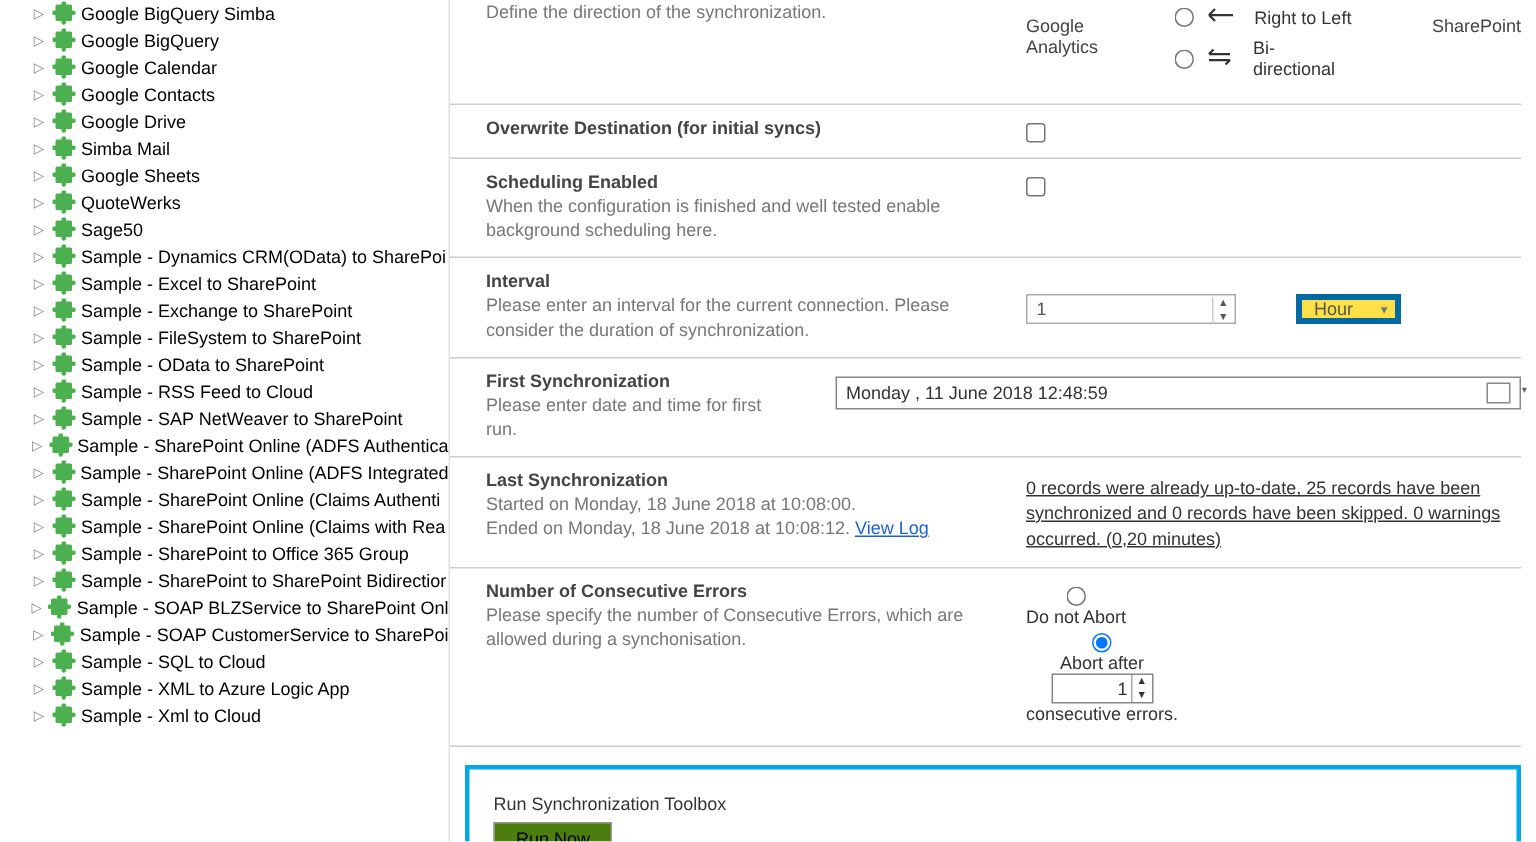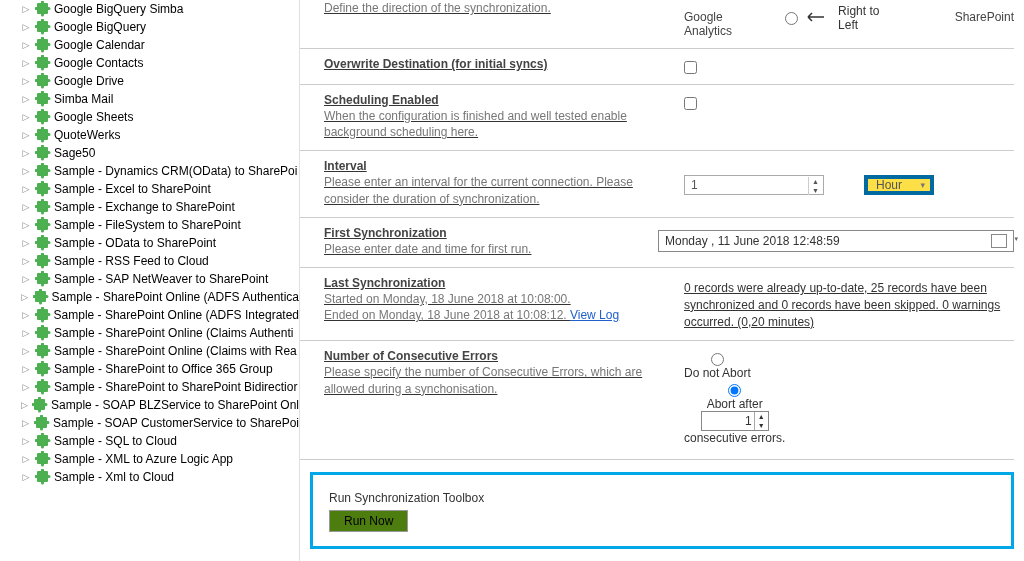--- a/index.html
+++ b/index.html
@@ -55,21 +55,20 @@
   .section {
     border-bottom: 1px solid #ccc;
     padding: 8px 0 10px 24px;
     display: flex;
     gap: 30px;
   }
   .section:last-of-type { border-bottom: none; }
   .section .left {
     flex: 1;
     max-width: 340px;
-    text-decoration: underline;
   }
   .section .right {
     flex: 1;
     display: flex;
     align-items: flex-start;
     padding-top: 4px;
   }
   .section-title {
     font-weight: 600;
     color: #444;
@@ -146,21 +145,21 @@
     color: #777;
   }
   .datetime-box {
     border: 1px solid #888;
     height: 22px;
     display: flex;
     align-items: center;
     padding: 0 6px;
     font-size: 12px;
     color: #333;
-    width: 356px;
+    width: 457px;
     justify-content: space-between;
   }
   .datetime-box .cal {
     width: 16px; height: 14px;
     border: 1px solid #888;
     display: inline-block;
     position: relative;
   }
   .datetime-box .cal::after {
     content: "▾";
@@ -443,20 +442,29 @@
         <div class="radio-group">
           <label>
             <input type="radio" name="dir" style="">
             <span class="dir-icon">
               <svg width="22" height="12" viewBox="0 0 22 12">
                   <path d="M4 6 H20 M4 6 L8 2 M4 6 L8 10" stroke="#333" stroke-width="1.5" fill="none"></path>
                 </svg>
             </span>
             <span>Right to Left</span>
           </label>
+          <label>
+            <input type="radio" name="dir" style="">
+            <span class="dir-icon">
+              <svg width="22" height="12" viewBox="0 0 22 12">
+                  <path d="M4 4 H18 M4 4 L7 1 M18 8 H4 M18 8 L15 11" stroke="#333" stroke-width="1.5" fill="none"></path>
+                </svg>
+            </span>
+            <span>Bi-directional</span>
+          </label>
         </div>
         <div class="ga" style="margin-left:40px;">SharePoint</div>
       </div>
     </div>
   </div>
 
   <div class="section">
     <div class="left">
       <div class="section-title">Overwrite Destination (for initial syncs)</div>
     </div>

